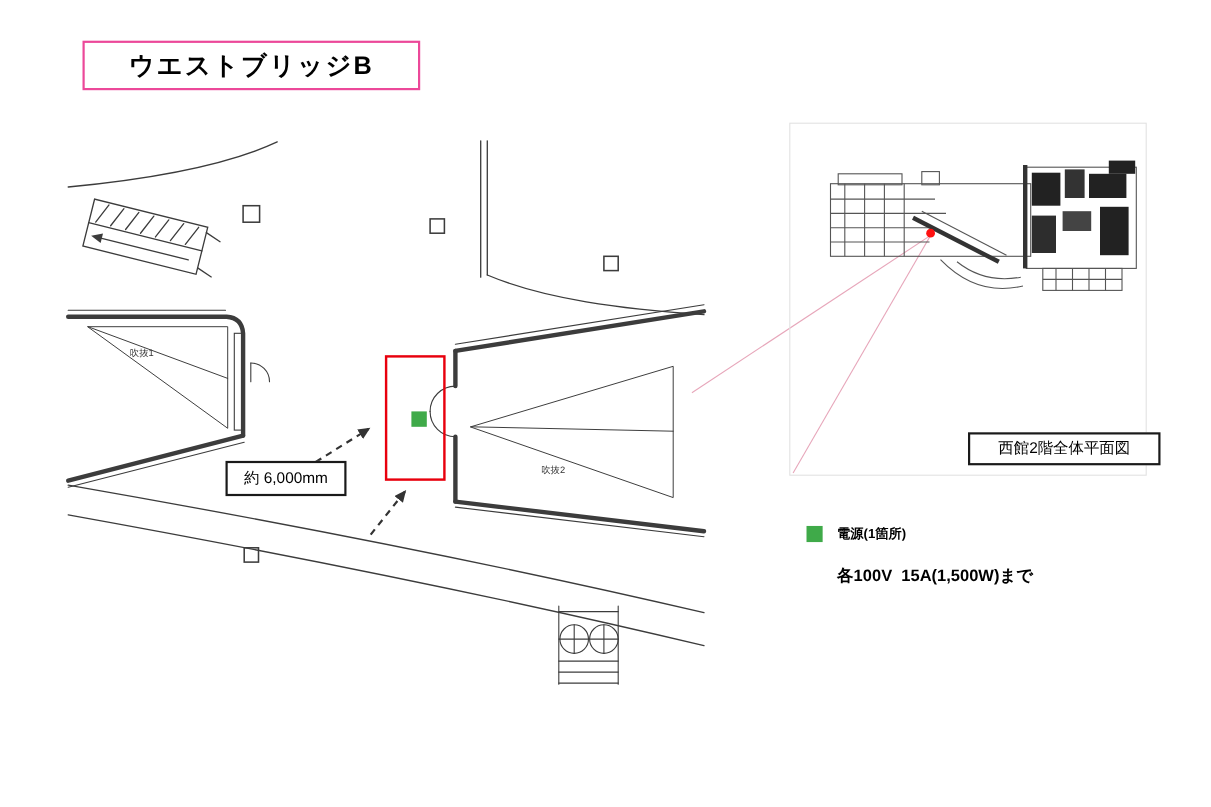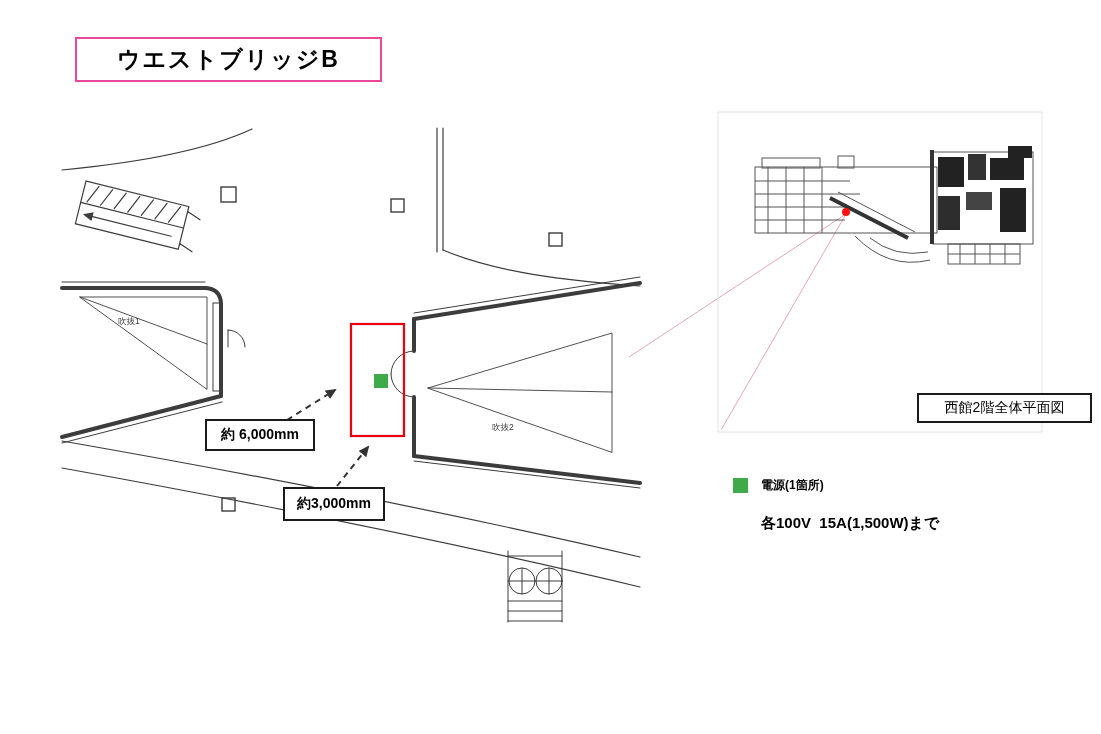--- a/index.html
+++ b/index.html
@@ -10,26 +10,26 @@
   .plan-svg{position:absolute;left:0;top:0;width:1101px;height:734px;}
   .title-box{
     position:absolute;left:75px;top:37px;width:303px;height:41px;
     border:2px solid #ec4899;background:#fff;
     display:flex;align-items:center;justify-content:center;
     font-size:23px;font-weight:700;letter-spacing:2px;
   }
   .dim-label{
     position:absolute;border:2px solid #1a1a1a;background:#fff;
     display:flex;align-items:center;justify-content:center;
-    font-size:14px;font-weight:700;
+    font-size:14px;font-weight:400;
   }
   .dim-width{left:205px;top:419px;width:106px;height:28px;}
   .dim-depth{left:283px;top:487px;width:98px;height:30px;}
   .caption-box{
-    position:absolute;left:917px;top:393px;width:171px;height:26px;
+    position:absolute;left:880px;top:393px;width:171px;height:26px;
     border:2px solid #1a1a1a;background:#fff;
     display:flex;align-items:center;justify-content:center;
     font-size:14px;font-weight:500;text-align:center;
   }
   .legend{position:absolute;left:733px;top:477px;}
   .legend-row{display:flex;align-items:center;gap:13px;}
   .legend-line1{font-size:12px;font-weight:700;text-align:center;}
   .legend-line2{font-size:15px;font-weight:600;margin-left:28px;margin-top:20px;white-space:pre;}
   .swatch{display:block;}
 </style>
@@ -171,21 +171,20 @@
 
       <circle cx="846" cy="212" r="4" stroke="none" fill="#ff1111"></circle>
     </g>
   </svg>
 
   <div class="title-box">
     <span>ウエストブリッジB</span>
   </div>
 
   <div class="dim-label dim-width">約 6,000mm</div>
-  <div class="dim-label dim-depth">約3,000mm</div>
 
   <div class="caption-box">西館2階全体平面図</div>
 
   <div class="legend">
     <div class="legend-row">
       <svg class="swatch" width="15" height="15" xmlns="http://www.w3.org/2000/svg">
         <rect width="15" height="15" fill="#3faa49"></rect>
       </svg>
       <span class="legend-line1">電源(1箇所)</span>
     </div>

